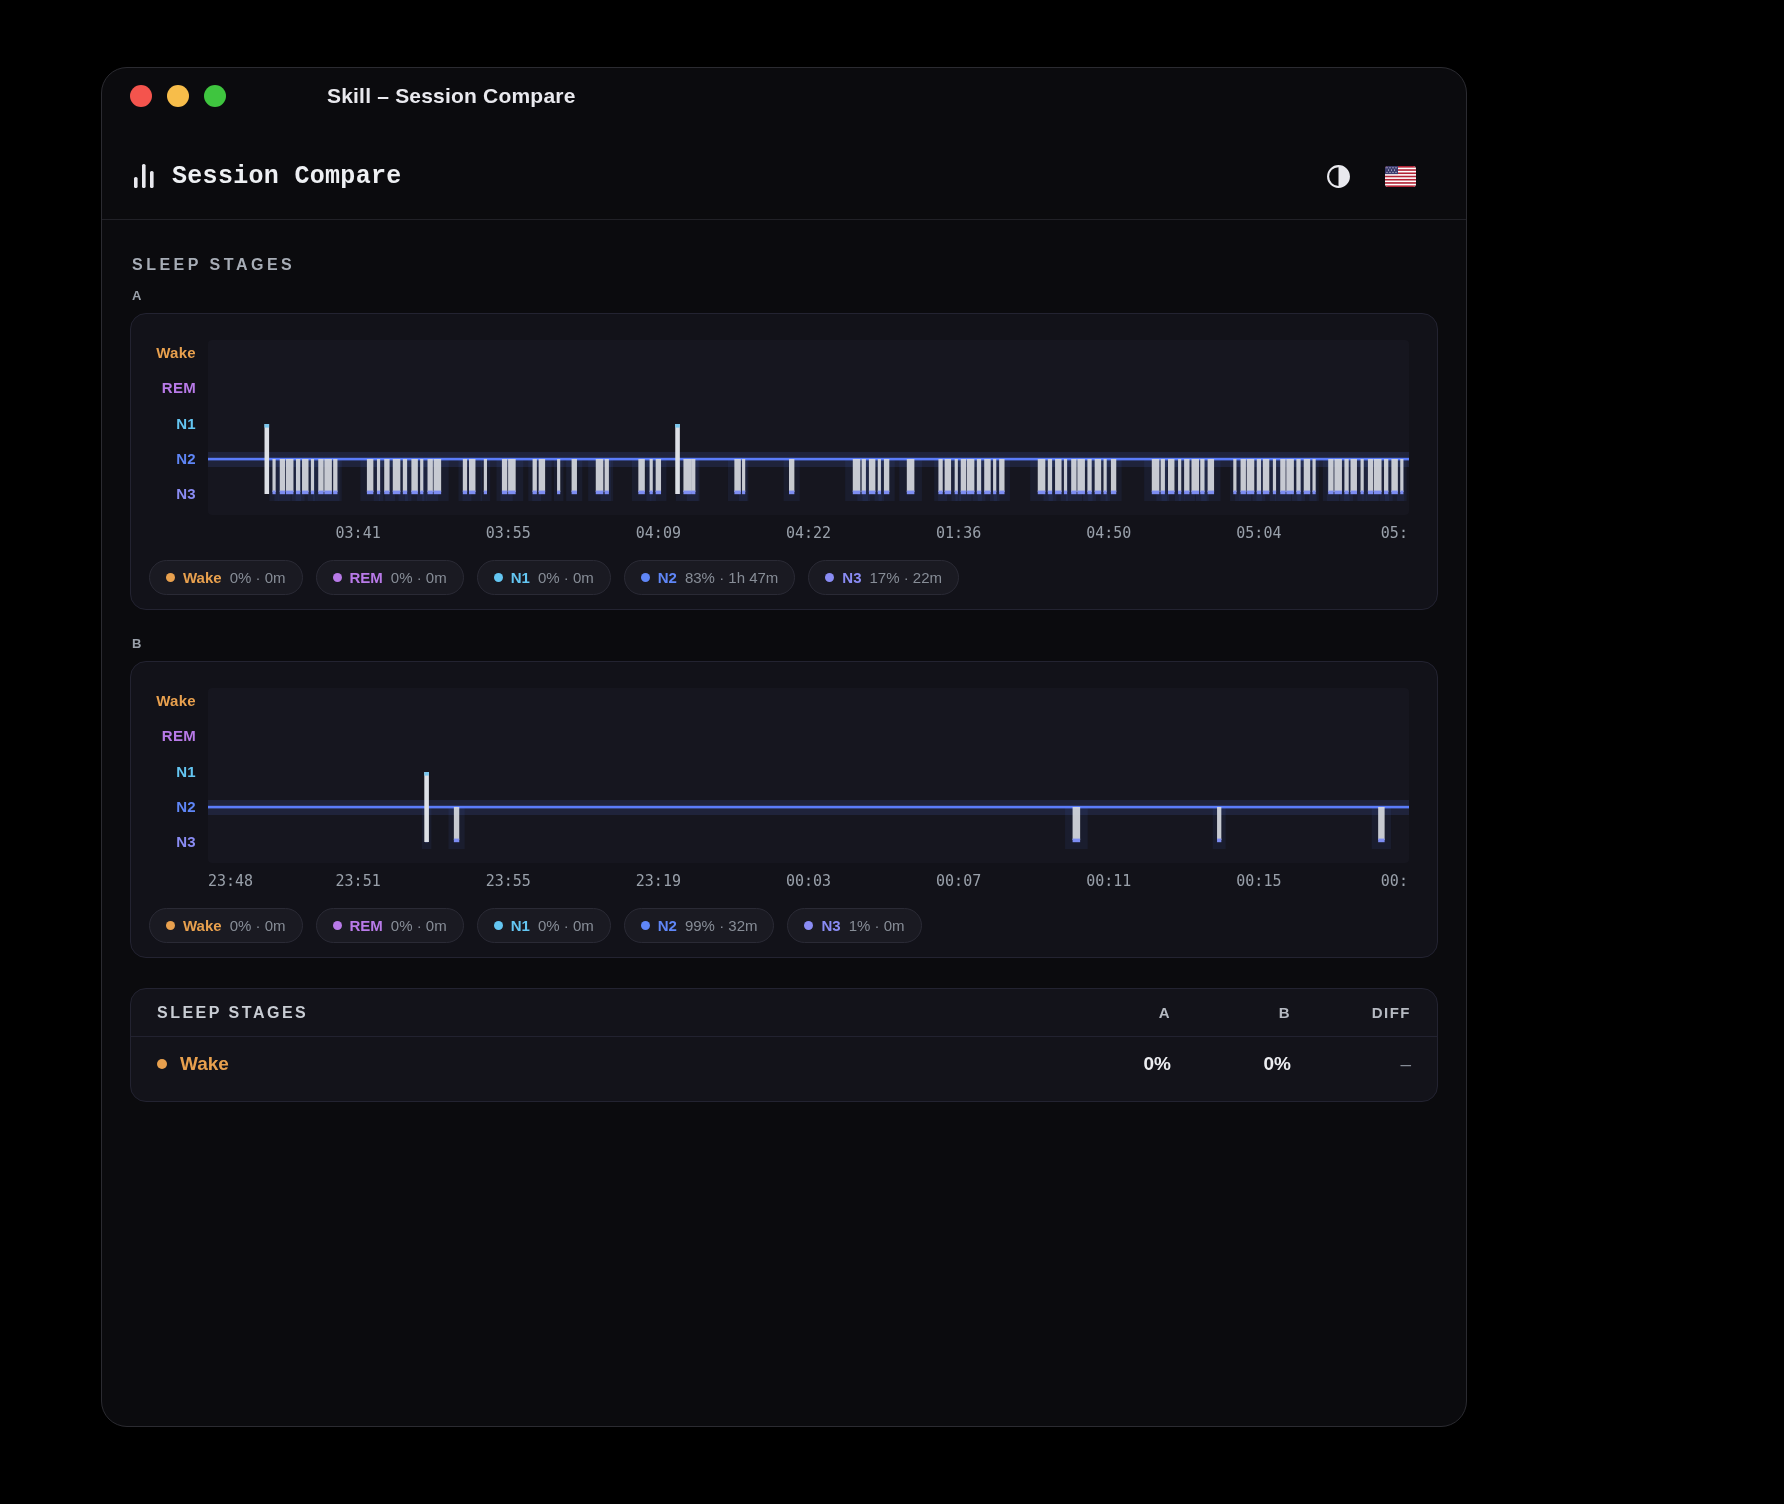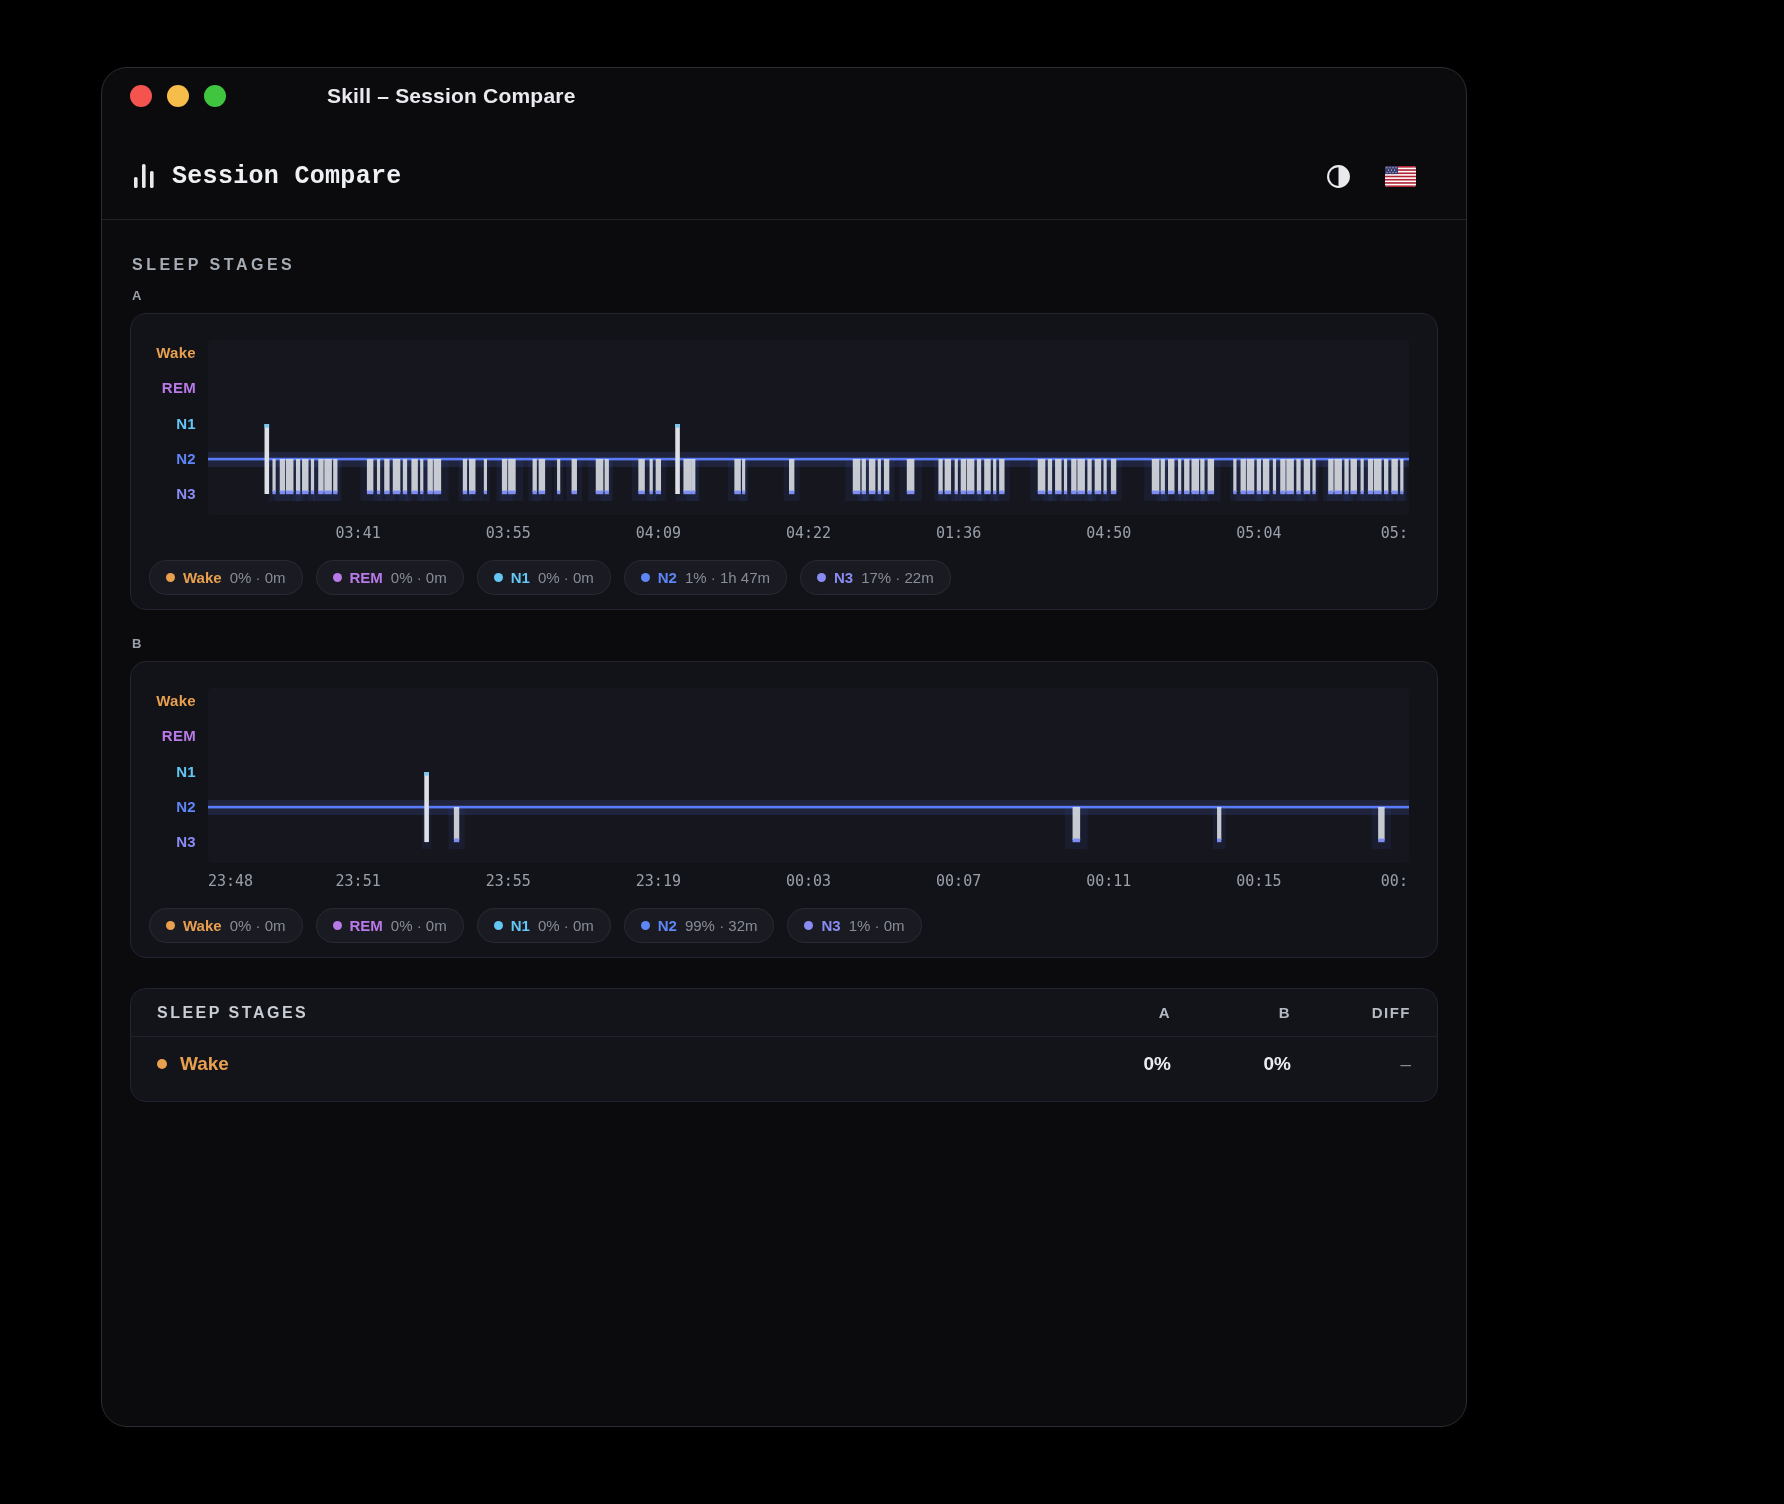--- a/index.html
+++ b/index.html
@@ -454,21 +454,21 @@
                 <span class="val">0% · 0m</span>
               </span>
               <span class="chip">
                 <span class="dot" style="background: rgb(100, 198, 242);"></span>
                 <span class="nm" style="color: rgb(100, 198, 242);">N1</span>
                 <span class="val">0% · 0m</span>
               </span>
               <span class="chip">
                 <span class="dot" style="background: rgb(95, 134, 247);"></span>
                 <span class="nm" style="color: rgb(95, 134, 247);">N2</span>
-                <span class="val">1% · 1h 47m</span>
+                <span class="val">83% · 1h 47m</span>
               </span>
               <span class="chip">
                 <span class="dot" style="background: rgb(138, 140, 244);"></span>
                 <span class="nm" style="color: rgb(138, 140, 244);">N3</span>
                 <span class="val">17% · 22m</span>
               </span>
             </div>
           </div>
         </div>
         <div class="chart-block">

